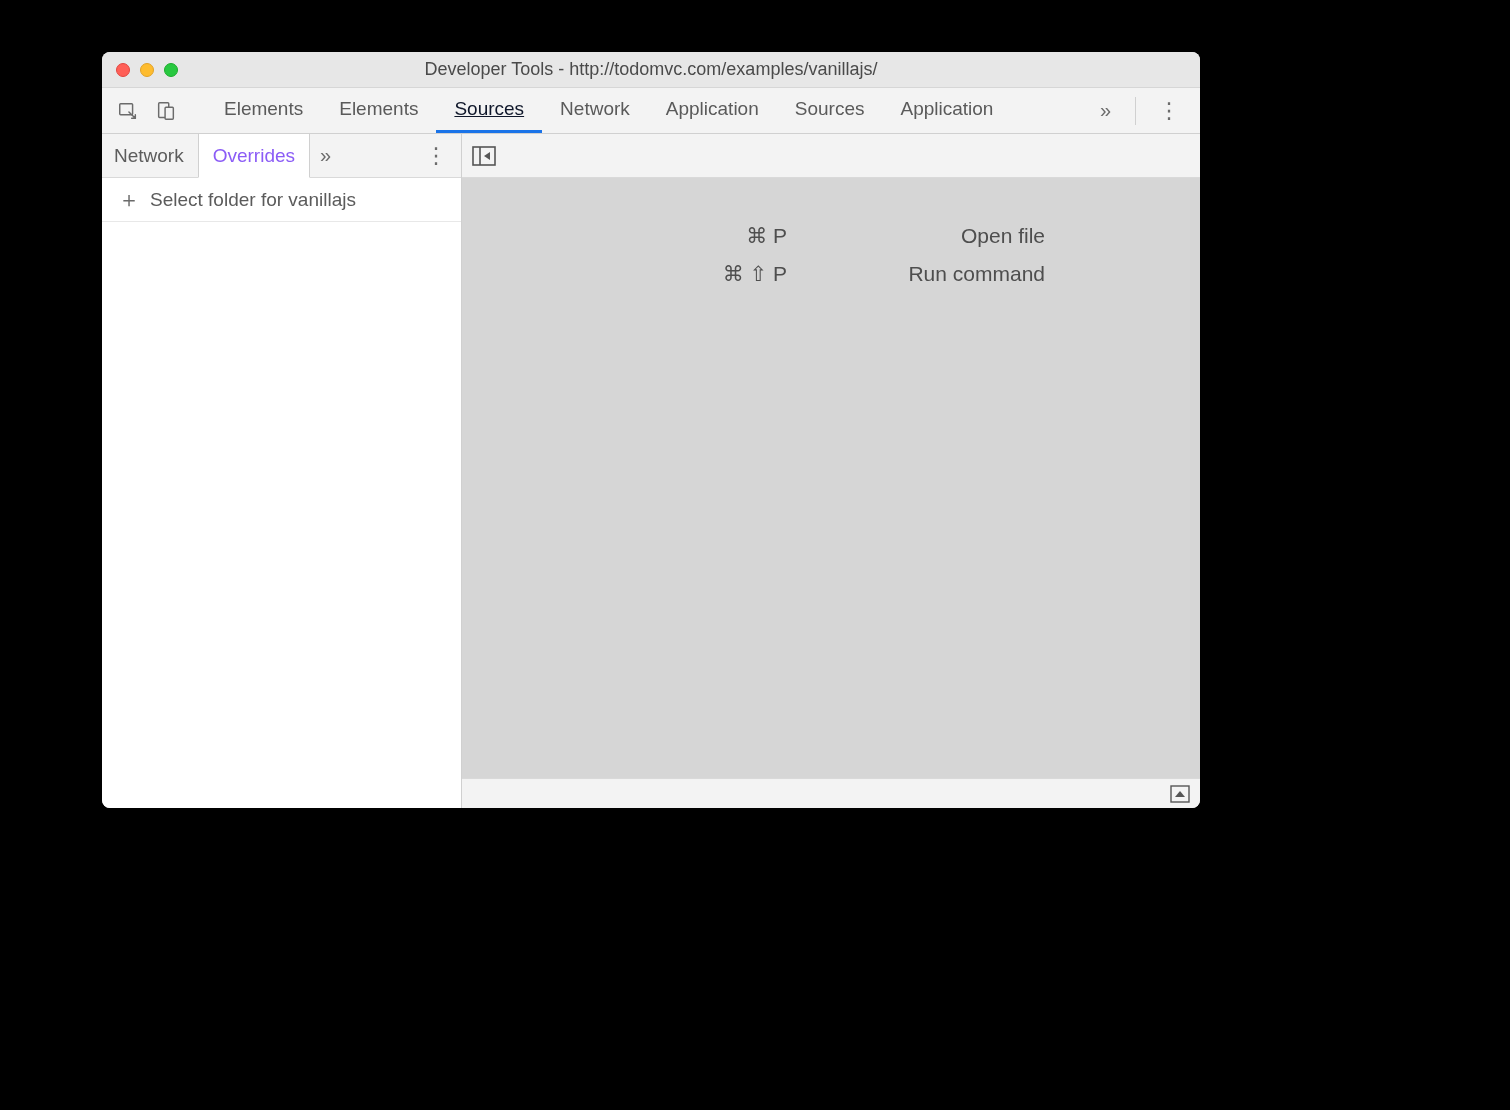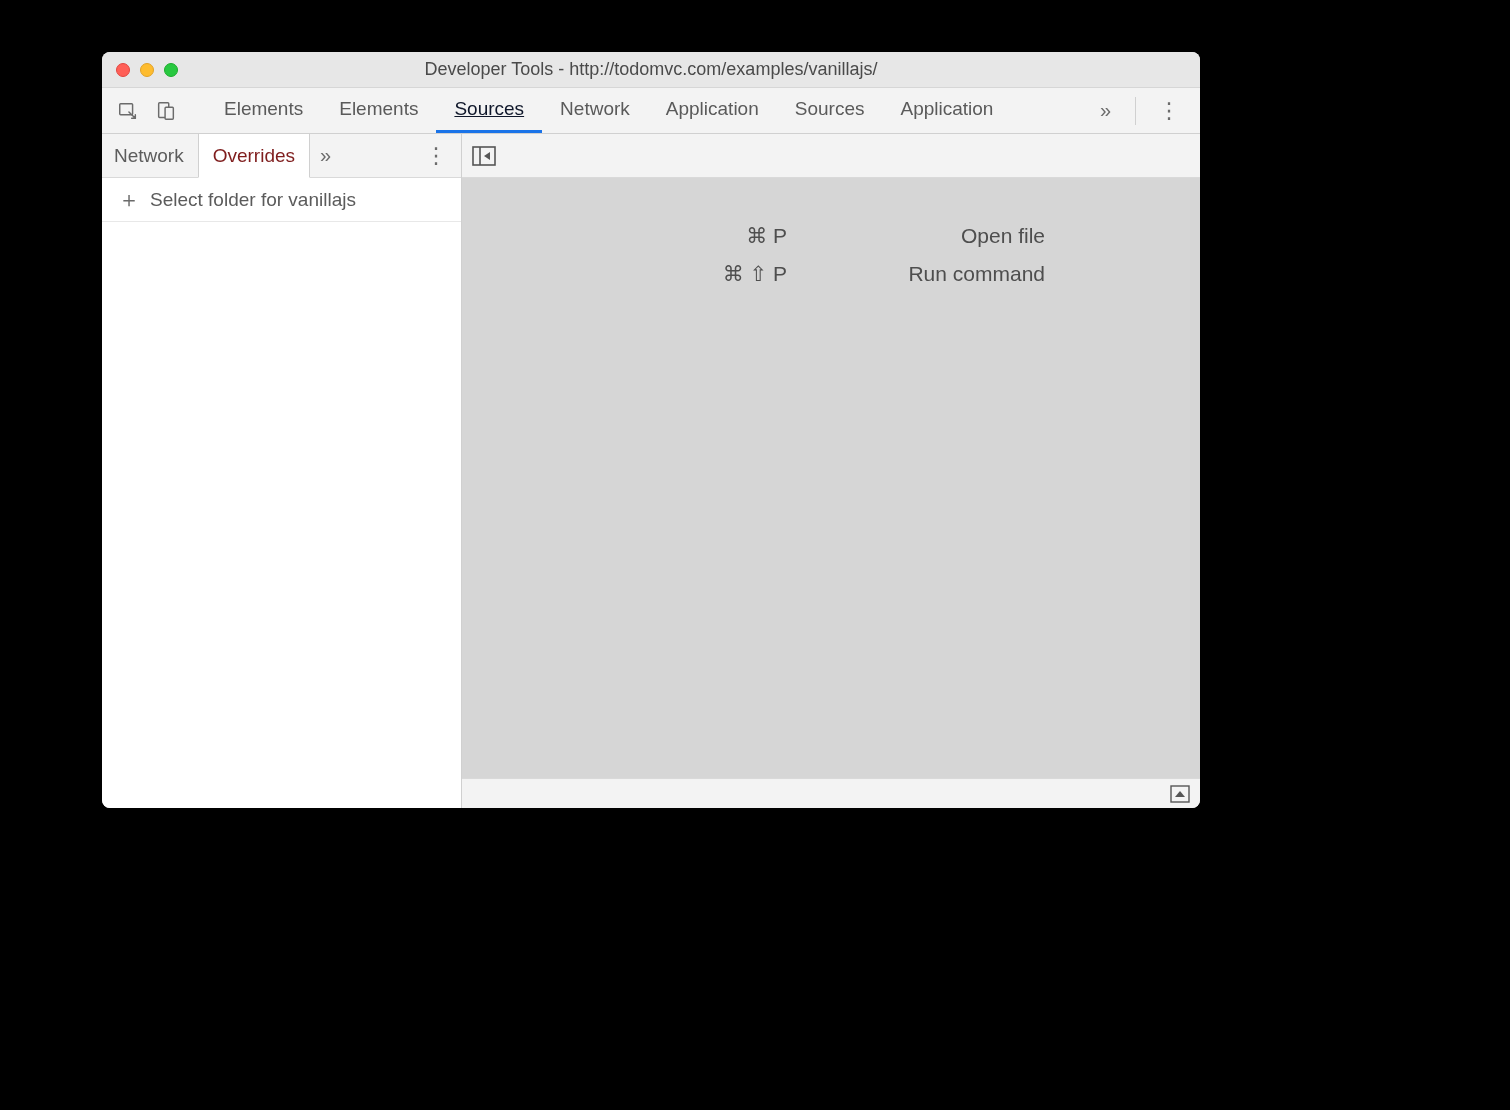--- a/index.html
+++ b/index.html
@@ -88,21 +88,21 @@
     display:flex; flex-direction:column;
   }
   .side-tabs-row {
     height:44px; background:#f3f3f3; border-bottom:1px solid #d9d9d9;
     display:flex; align-items:stretch;
   }
   .side-tab {
     display:flex; align-items:center; padding:0 14px; font-size:19px; color:#5c5c5c; cursor:pointer;
   }
   .side-tab.active {
-    background:#fff; color:#7f1d1d; border:1px solid #d0d0d0; border-bottom:1px solid #fff;
+    background:#fff; color:#8b5cf6; border:1px solid #d0d0d0; border-bottom:1px solid #fff;
     border-top:none; margin-bottom:-1px;
   }
   .side-tab:first-child { padding-left:12px }
   .side-more { display:flex; align-items:center; padding:0 10px; font-size:20px; color:#6b6b6b; cursor:pointer;}
   .side-right { margin-left:auto; display:flex; align-items:center; padding-right:8px;}
   .side-kebab { font-size:22px; color:#6b6b6b; cursor:pointer; padding:0 6px;}
   .select-folder {
     height:44px; border-bottom:1px solid #e8e8e8; display:flex; align-items:center; gap:10px;
     padding:0 16px; color:#5b5b5b; font-size:19px; cursor:pointer; background:#fff;
   }

